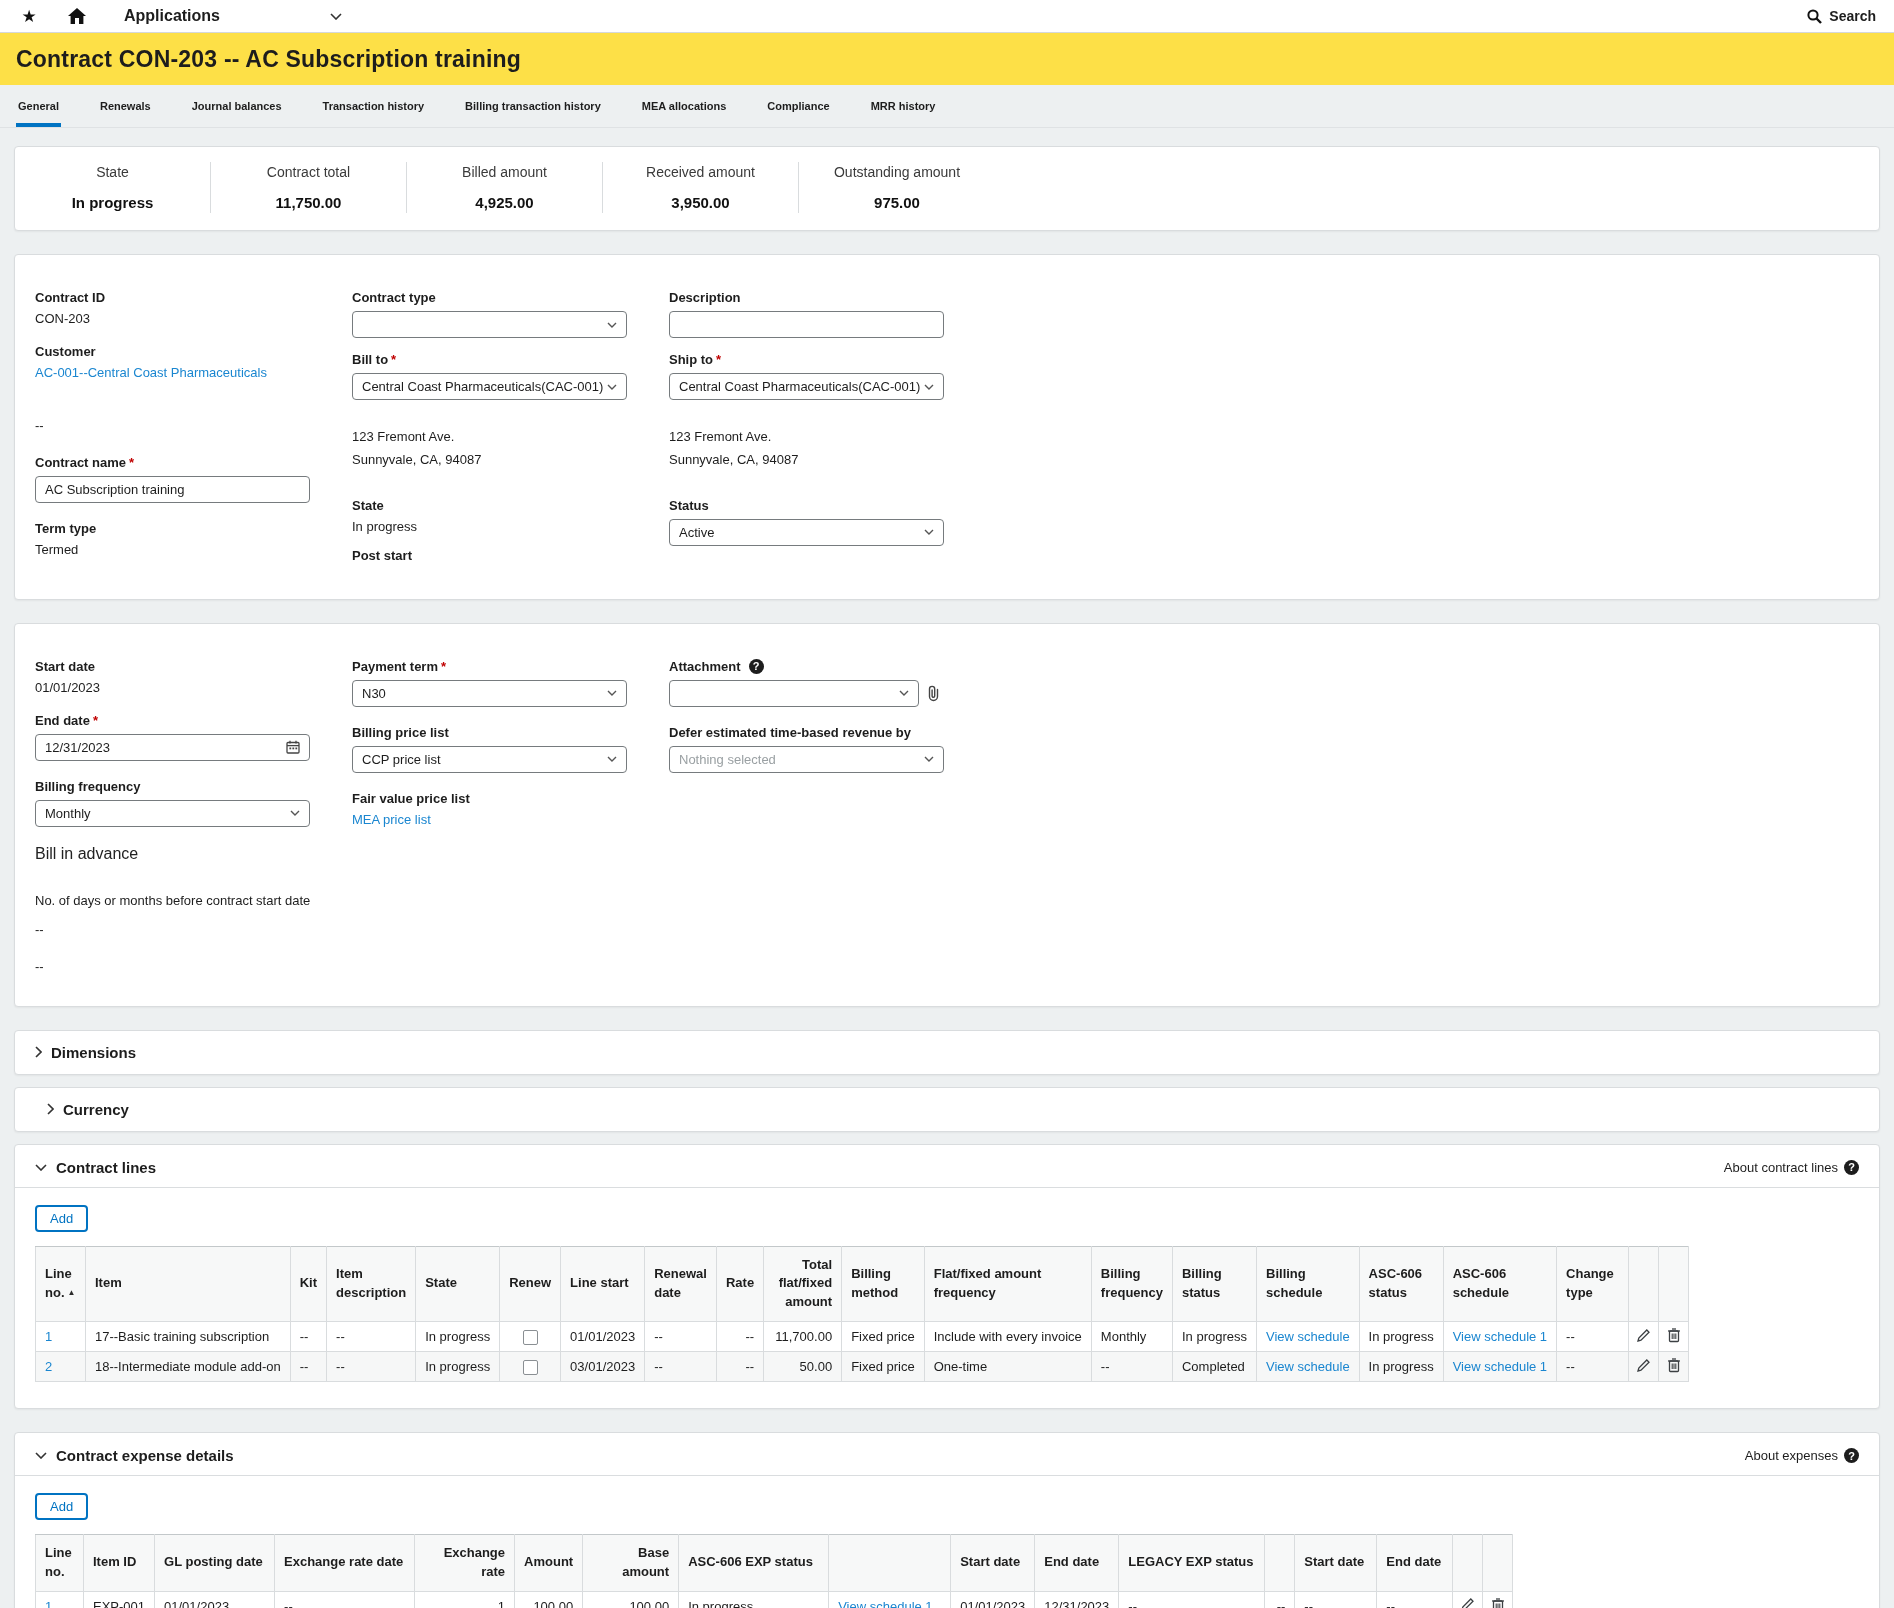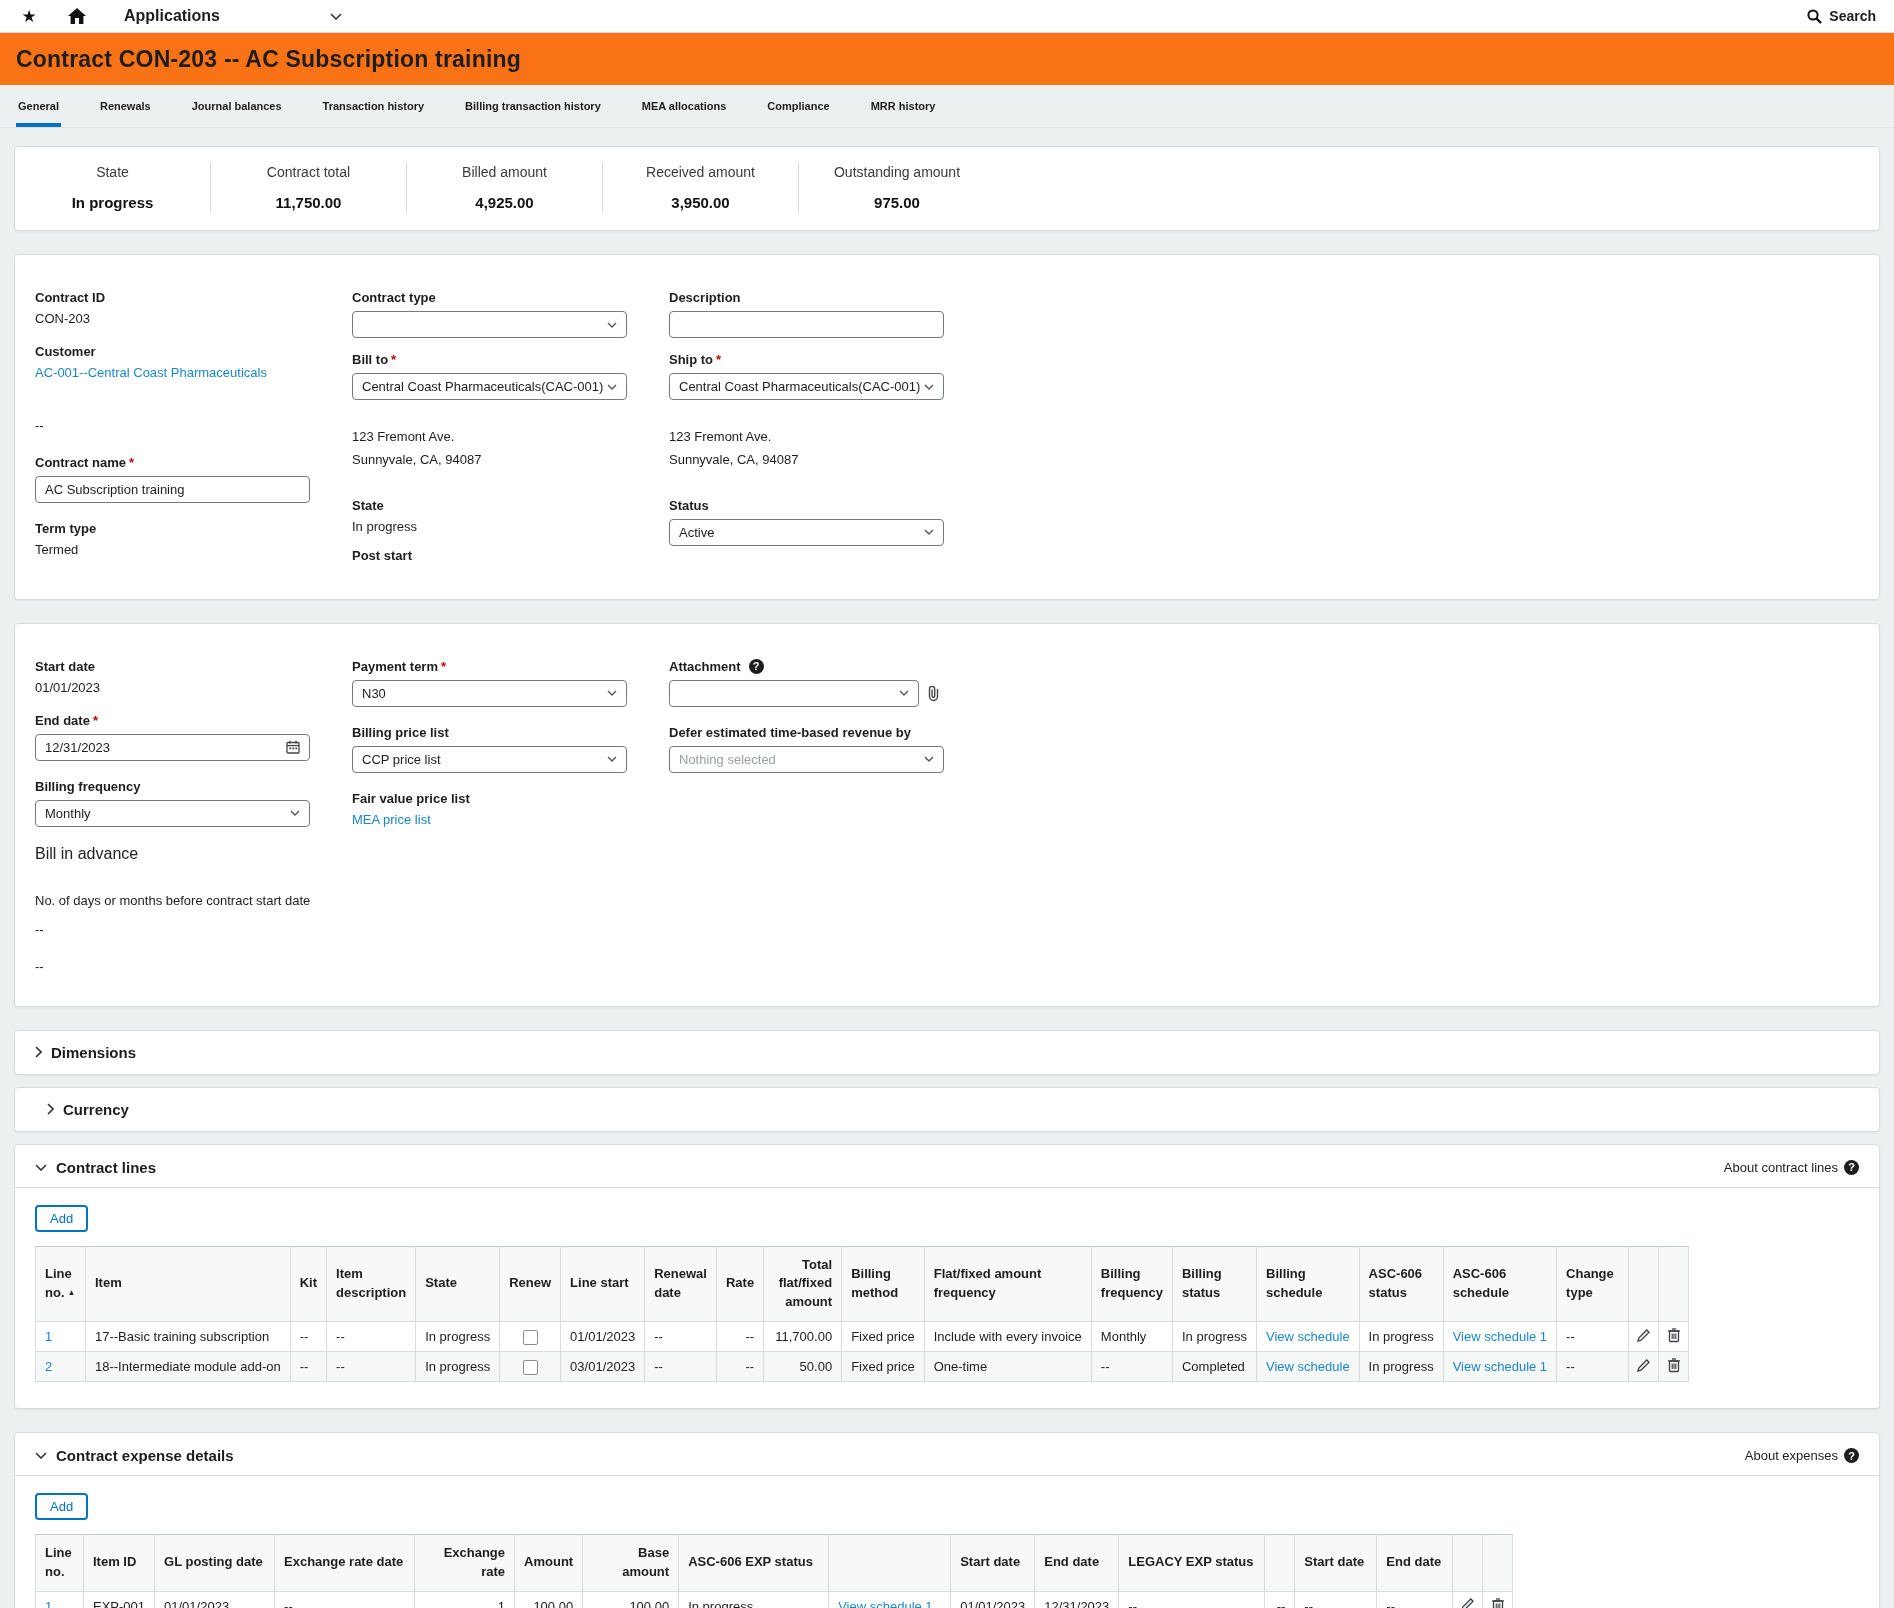--- a/index.html
+++ b/index.html
@@ -17,21 +17,21 @@
   }
   .topbar .ic { width:22px; display:flex; justify-content:center; align-items:center; cursor:pointer; }
   .star-glyph { font-size:17px; line-height:1; color:#111; }
   .apps-dd {
     margin-left:36px; width:218px; display:flex; align-items:center; justify-content:space-between;
     font-weight:700; font-size:16px; cursor:pointer;
   }
   .topbar .home { margin-left:26px; }
   .search-box { margin-left:auto; display:flex; align-items:center; gap:7px; font-weight:700; font-size:14px; cursor:pointer; }
   
-  .page-header { background:#f97316; padding:13px 16px 12px; display:flex; align-items:flex-end; }
+  .page-header { background:#fde047; padding:13px 16px 12px; display:flex; align-items:flex-end; }
   .page-title { font-size:23px; font-weight:700; letter-spacing:.2px; }
   .header-actions { margin-left:auto; display:flex; gap:10px; padding-top:3px; }
   .btn {
     height:30px; padding:0 15px; border:2px solid #0073c2; border-radius:4px;
     background:#fff; color:#0073c2; font-size:14px; font-family:inherit;
     display:inline-flex; align-items:center; gap:9px; cursor:pointer; white-space:nowrap;
   }
   .btn-sm { height:27px; padding:0 13px; font-size:13px; border-width:2px; }
   
   .tabs { display:flex; padding:0 16px; background:#edf0f1; border-bottom:1px solid #dfe2e4; }

